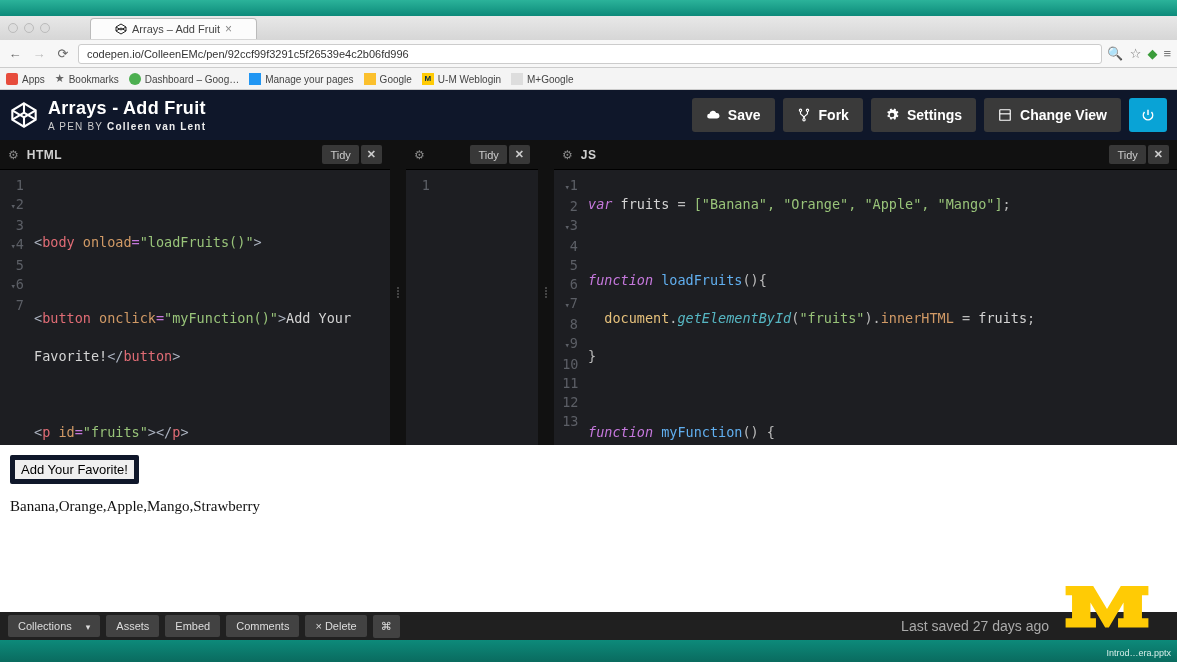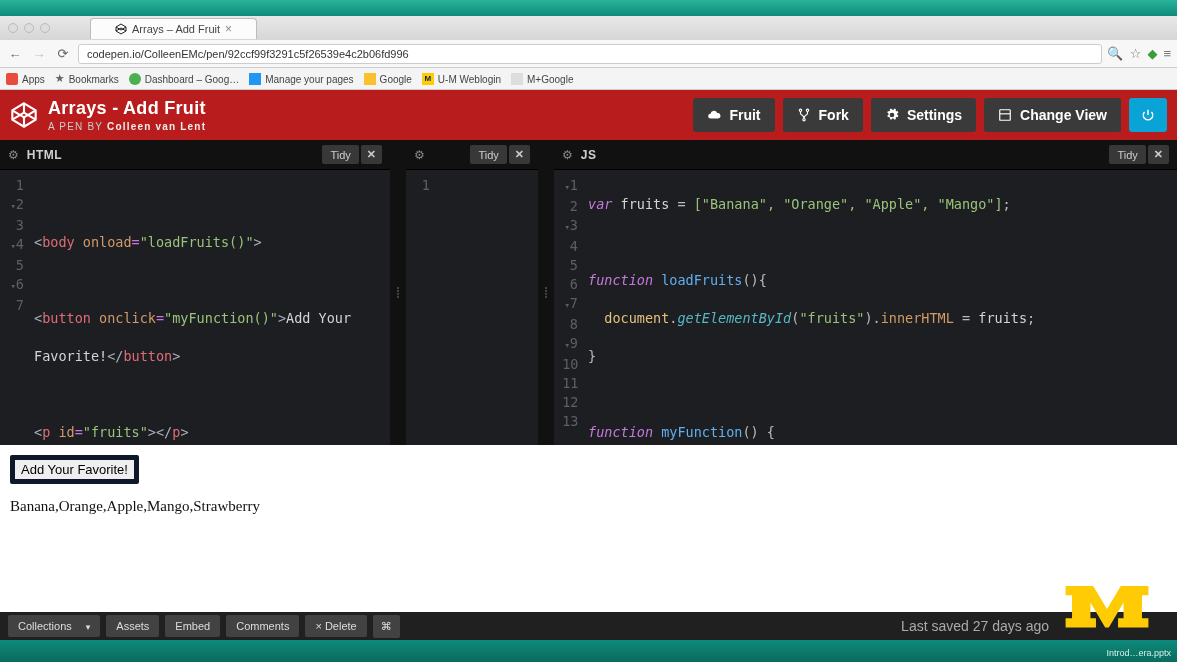--- a/index.html
+++ b/index.html
@@ -19,21 +19,21 @@
 .nav-btn.disabled { color: #bbb; }
 .omnibox { flex: 1; height: 20px; border: 1px solid #ccc; border-radius: 3px; background: #fff; font-size: 11px; color: #333; padding: 0 8px; display: flex; align-items: center; }
 .addr-right { display: flex; gap: 6px; align-items: center; color: #777; font-size: 13px; }
 
 .bookmark-bar { height: 22px; background: #f4f4f4; border-bottom: 1px solid #ccc; display: flex; align-items: center; gap: 10px; padding: 0 6px; font-size: 10px; color: #444; }
 .bk-item { display: flex; align-items: flex-end; gap: 4px; cursor: pointer; }
 .bk-icon { width: 12px; height: 12px; display: inline-block; }
 .bk-star { color: #666; font-size: 11px; }
 
 
-.cp-header { background: #b91c1c; height: 50px; display: flex; align-items: center; padding: 0 10px; }
+.cp-header { background: #0f172a; height: 50px; display: flex; align-items: center; padding: 0 10px; }
 .cp-logo { width: 28px; height: 28px; margin-right: 10px; }
 .cp-title { color: #fff; }
 .cp-title h1 { font-size: 18px; font-weight: 700; letter-spacing: .3px; }
 .cp-title .byline { font-size: 10px; color: #ccc; letter-spacing: 1.2px; margin-top: 2px; }
 .cp-title .byline b { font-weight: 600; color: #eee; }
 .cp-actions { margin-left: auto; display: flex; gap: 8px; }
 .cp-btn { background: #3a3a3a; color: #fff; border: none; border-radius: 3px; padding: 9px 14px; font-size: 14px; font-weight: 600; cursor: pointer; display: flex; align-items: center; gap: 8px; }
 .cp-power { background: #09a3d6; width: 38px; justify-content: center; padding: 9px 0; }
 .cp-btn .ic { width: 14px; height: 14px; display: inline-flex; }
 
@@ -178,21 +178,21 @@
     <h1>Arrays - Add Fruit</h1>
     <div class="byline"><span>A PEN BY </span><b>Colleen van Lent</b></div>
   </div>
   <div class="cp-actions">
     <button class="cp-btn">
         <span class="ic">
           <svg viewBox="0 0 24 24" fill="#fff">
             <path d="M19 18H6a4 4 0 010-8 6 6 0 0111.5-1.5A4 4 0 0119 18z"></path>
           </svg>
         </span>
-        <span>Fruit</span>
+        <span>Save</span>
       </button>
     <button class="cp-btn">
         <span class="ic">
           <svg viewBox="0 0 24 24" fill="none" stroke="#fff" stroke-width="2">
             <circle cx="6" cy="4" r="2"></circle>
             <circle cx="18" cy="4" r="2"></circle>
             <circle cx="12" cy="20" r="2"></circle>
             <path d="M6 6v3c0 4 6 2 6 9M18 6v3c0 4-6 2-6 9"></path>
           </svg>
         </span>

